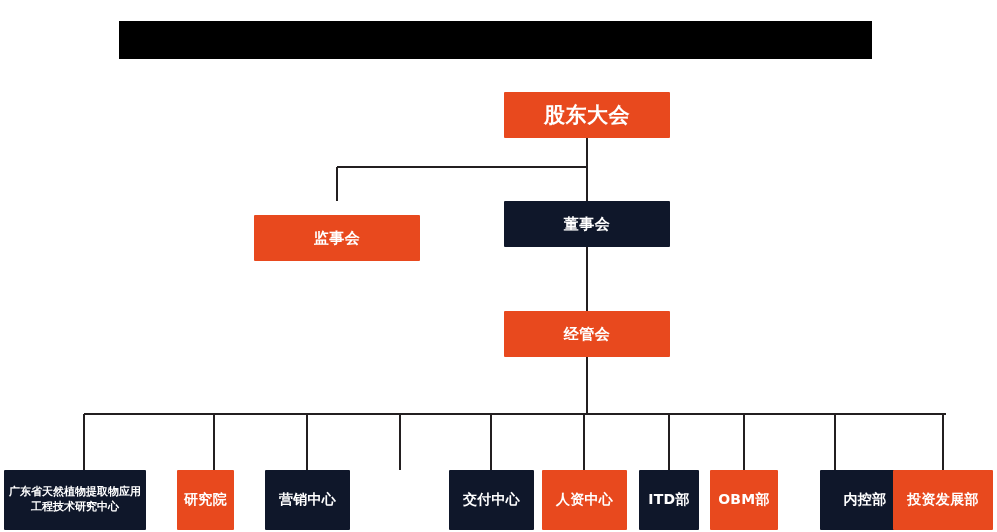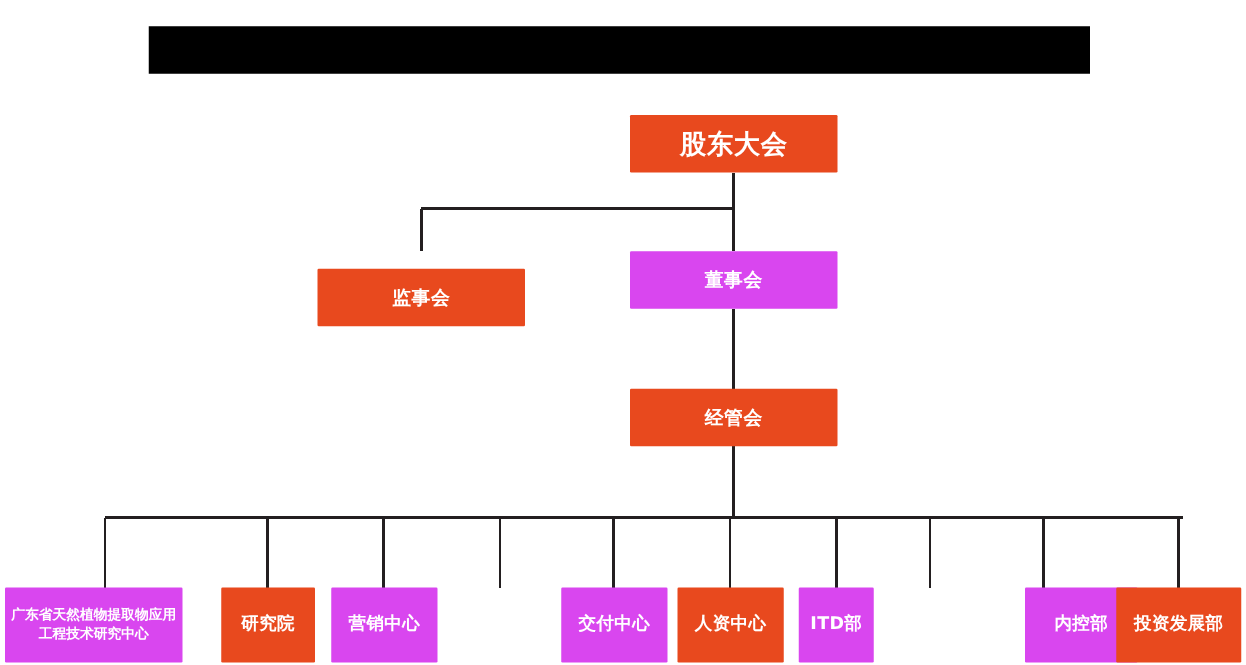--- a/index.html
+++ b/index.html
@@ -51,21 +51,21 @@
     align-items: center;
     justify-content: center;
     text-align: center;
     color: #ffffff;
     font-weight: bold;
     line-height: 1.25;
     border-radius: 1px;
     z-index: 3;
   }
   .node.vivid  { background: #E8491E; }
-  .node.light  { background: #d946ef; align-items: center; }
+  .node.light  { background: #0f172a; align-items: center; }
 
   .node-label {
     display: block;
     padding: 0 4px;
     white-space: pre-line;
   }
 
   
   .row-top .node-label   { font-size: 21px; letter-spacing: 0.5px; }
   .row-mid .node-label   { font-size: 15px; letter-spacing: 0.5px; }
@@ -123,41 +123,44 @@
 
   <div class="node vivid row-mid" style="left:504px; top:311px; width:166px; height:46px;">
     <span class="node-label">经管会</span>
   </div>
 
   <div class="node light row-leaf small-text" style="left:4px; top:470px; width:142px; height:60px;">
     <span class="node-label">广东省天然植物提取物应用
 工程技术研究中心</span>
   </div>
 
-  <div class="node vivid row-leaf" style="left:177px; top:470px; width:75px; height:60px;font-family:Liberation Serif, serif;">
+  <div class="node vivid row-leaf" style="left:177px; top:470px; width:57px; height:60px;font-family:Liberation Serif, serif;">
     <span class="node-label">研究院</span>
   </div>
 
   <div class="node light row-leaf" style="left:265px; top:470px; width:85px; height:60px;">
     <span class="node-label">营销中心</span>
   </div>
 
 
   <div class="node light row-leaf" style="left:449px; top:470px; width:85px; height:60px;">
     <span class="node-label">交付中心</span>
   </div>
 
   <div class="node vivid row-leaf" style="left:542px; top:470px; width:85px; height:60px;">
     <span class="node-label">人资中心</span>
   </div>
 
   <div class="node light row-leaf" style="left:639px; top:470px; width:60px; height:60px;">
     <span class="node-label">ITD部</span>
   </div>
 
+  <div class="node vivid row-leaf" style="left:710px; top:470px; width:68px; height:60px;">
+    <span class="node-label">OBM部</span>
+  </div>
 
   <div class="node light row-leaf" style="left:790px; top:470px; width:90px; height:60px;margin-left:30px;">
     <span class="node-label">内控部</span>
   </div>
 
   <div class="node vivid row-leaf" style="left:893px; top:470px; width:100px; height:60px;">
     <span class="node-label">投资发展部</span>
   </div>
 
 </div>

